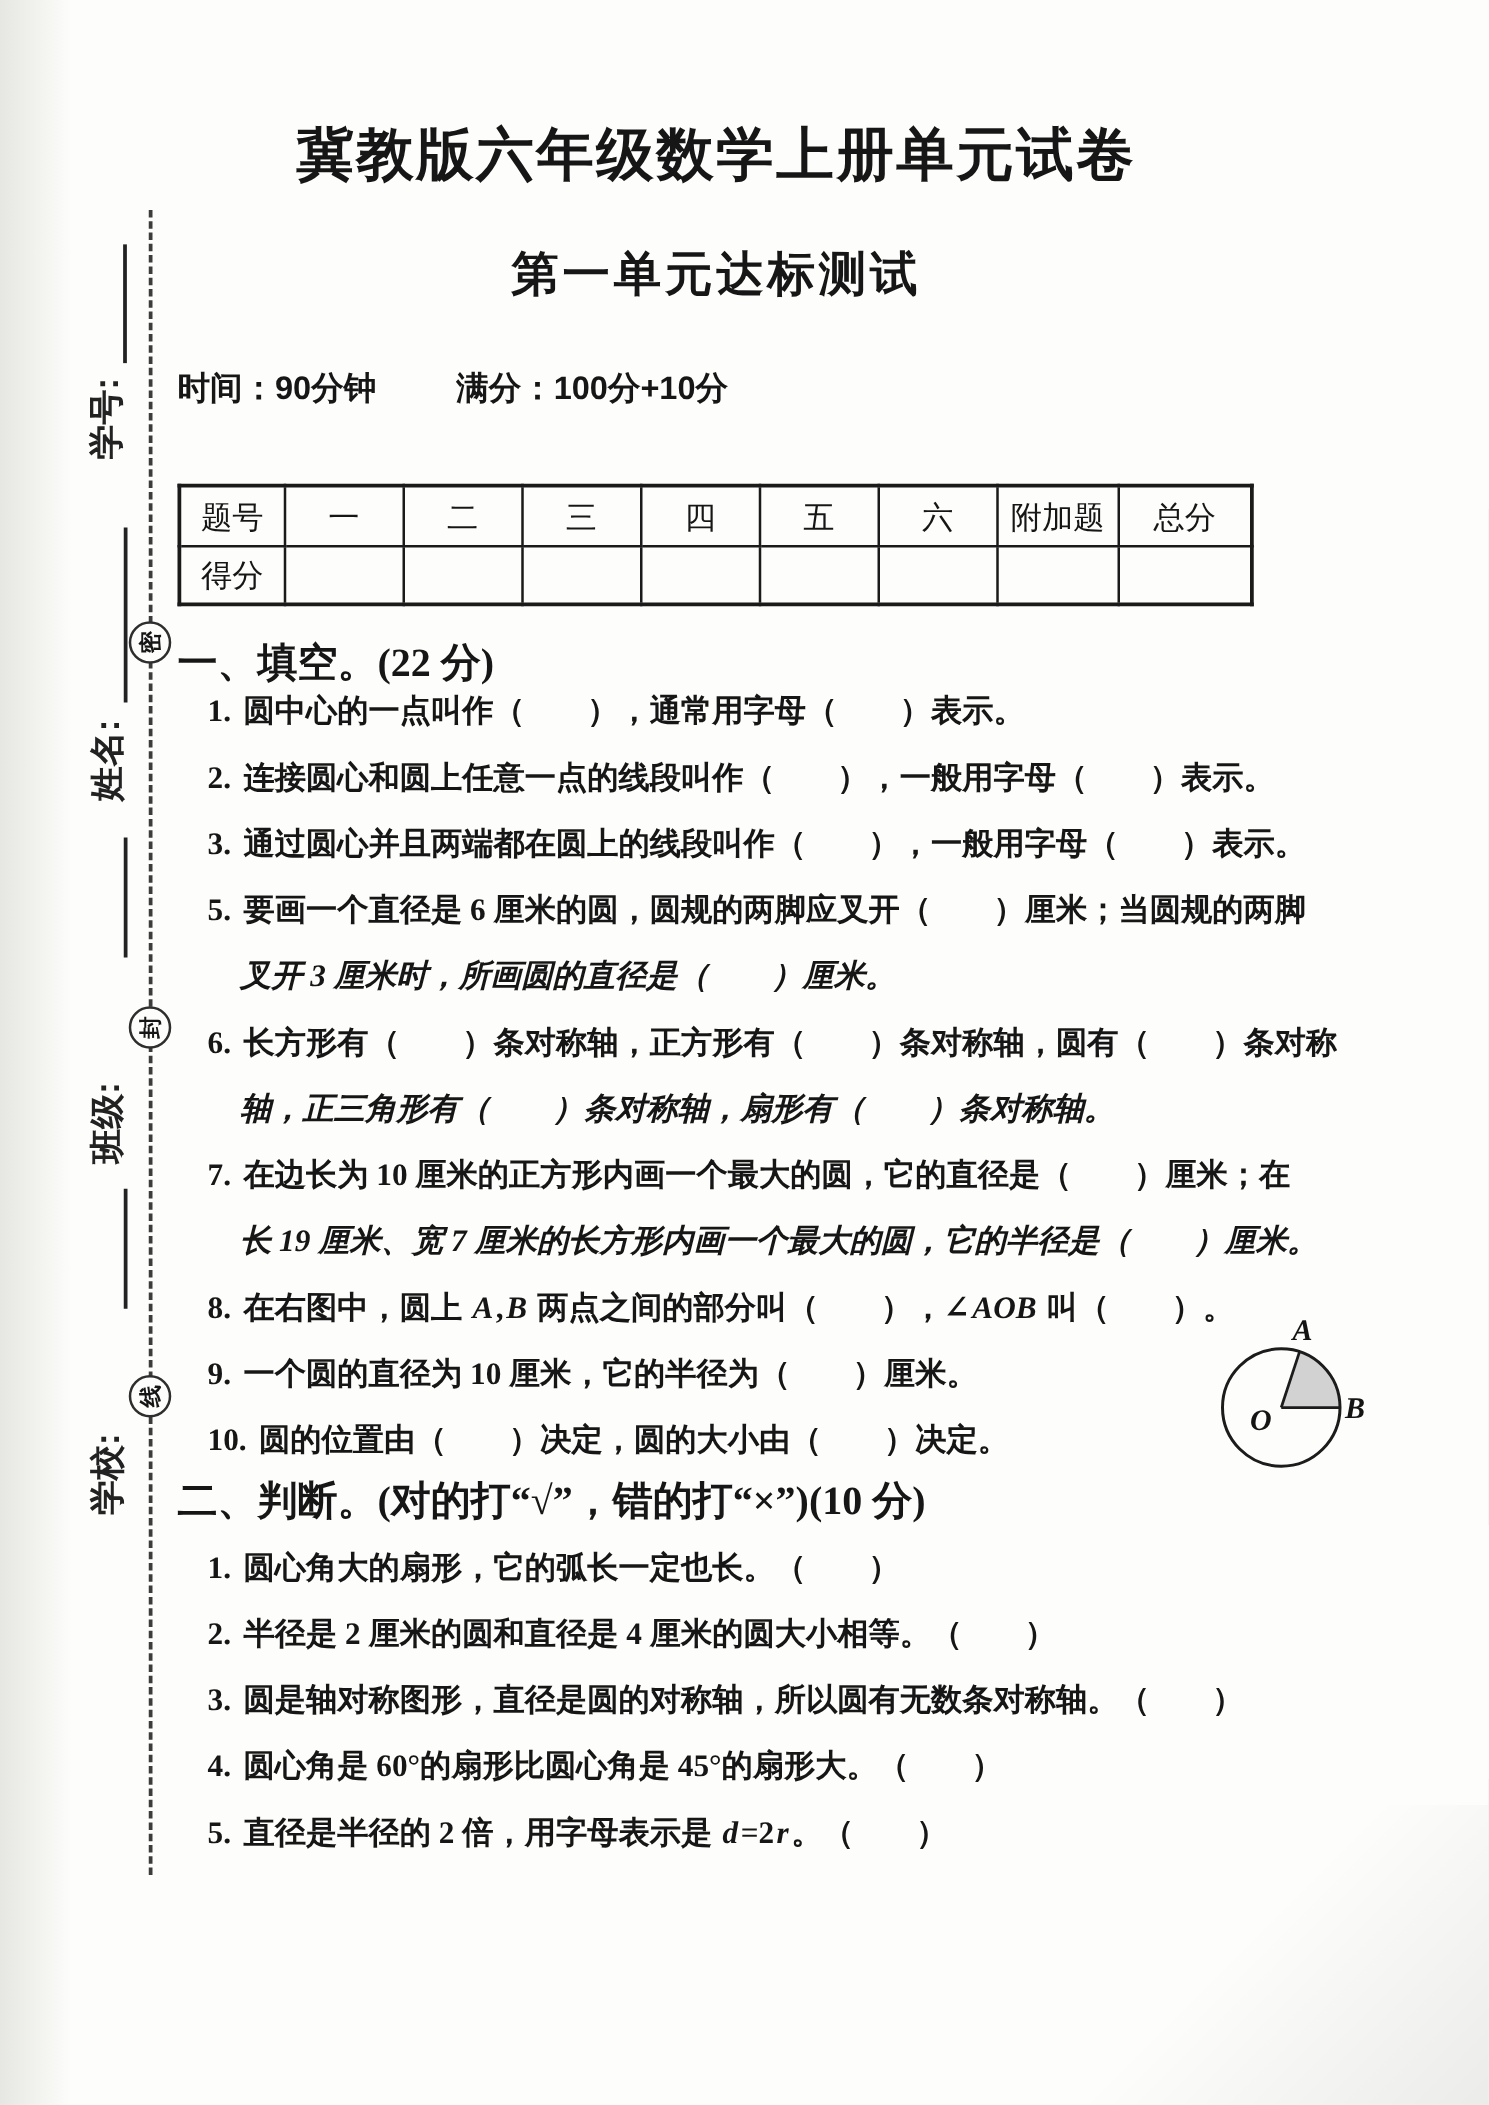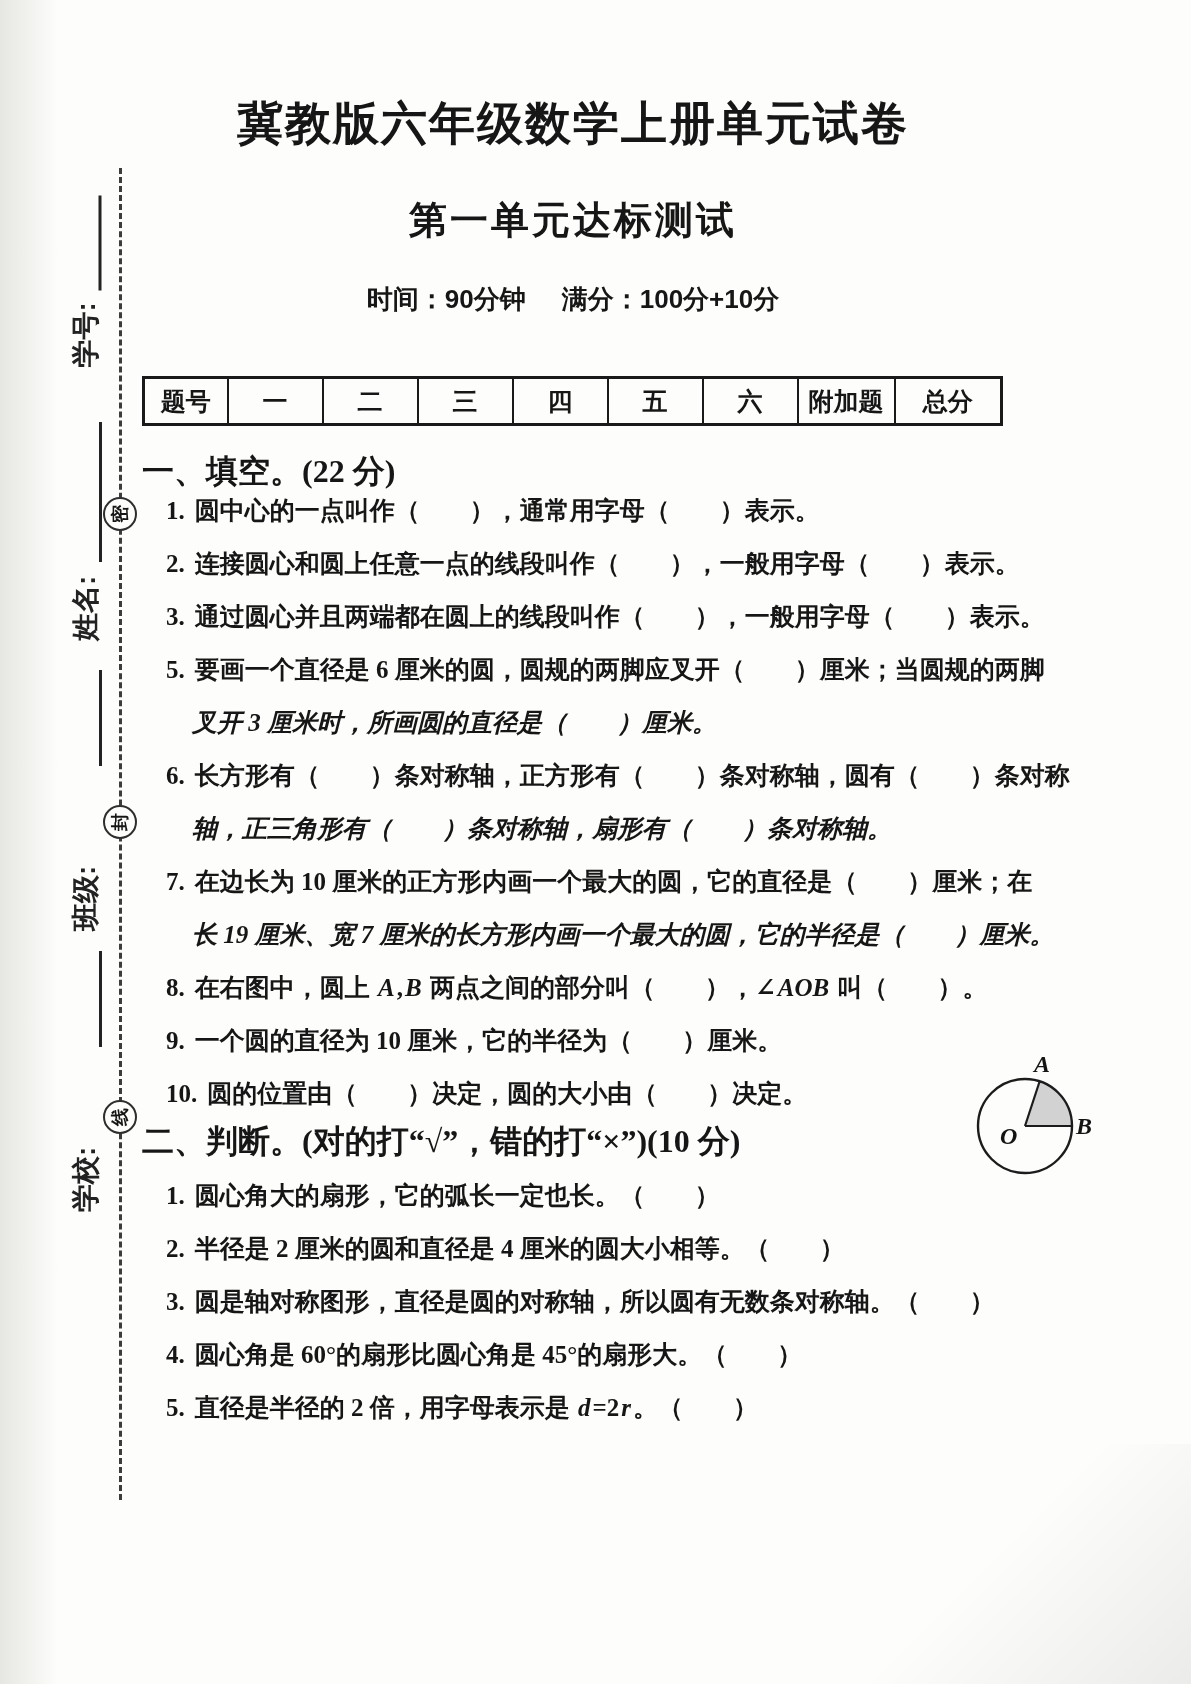--- a/index.html
+++ b/index.html
@@ -30,27 +30,27 @@
   .f2{width:230px;left:-29px;top:510px;} .f2 .blank{width:140px;margin-left:14px;}
   .f3{width:272px;left:-50px;top:779px;} .f3 .blank{width:96px;margin-left:100px;}
   .f4{width:272px;left:-50px;top:1060px;}.f4 .blank{width:96px;margin-left:100px;}
 
   
   #main{position:absolute;left:142px;top:95px;width:862px;}
   h1{margin:0;font:900 46px/56px "Liberation Sans","DejaVu Sans",sans-serif;
      text-align:center;letter-spacing:2px;}
   h2{margin:46px 0 0;font:800 38px/46px "Liberation Sans","DejaVu Sans",sans-serif;
      text-align:center;letter-spacing:3px;}
-  .info{margin-top:41px;display:flex;justify-content:center;gap:36px;
+  .info{margin-top:52px;display:flex;gap:64px;
      font:700 26px/30px "Liberation Sans","DejaVu Sans",sans-serif;}
 
   #score-table{margin-top:62px;border-collapse:collapse;table-layout:fixed;width:858px;
      border:3px solid #1a1a1a;font-family:"Liberation Sans","DejaVu Sans",sans-serif;}
   #score-table th,#score-table td{border:2px solid #1a1a1a;text-align:center;
-     font-size:25px;font-weight:700;padding:0;}
+     font-size:25px;font-weight:400;padding:0;}
   #score-table tr:first-child th{height:46px;}
   #score-table tr:last-child th,#score-table tr:last-child td{height:44px;}
 
   .sec-heading{margin:30px 0 10px;font-size:32px;font-weight:700;line-height:30px;}
   .sec2{margin:-6px 0 25px;}
 
   .fill-item{padding-left:24px;font-size:25px;font-weight:600;}
   .line{line-height:29px;margin-bottom:24px;white-space:nowrap;}
   .cont{padding-left:26px;font-style:italic;}
   .num{font-weight:700;margin-right:10px;}
@@ -121,20 +121,31 @@
             <th>题号</th>
             <th>一</th>
             <th>二</th>
             <th>三</th>
             <th>四</th>
             <th>五</th>
             <th>六</th>
             <th>附加题</th>
             <th>总分</th>
           </tr>
+        <tr id="st-score">
+            <th>得分</th>
+            <td></td>
+            <td></td>
+            <td></td>
+            <td></td>
+            <td></td>
+            <td></td>
+            <td></td>
+            <td></td>
+          </tr>
       </tbody>
     </table>
 
     <div class="sec-heading">一、填空。(22 分)</div>
     <div id="fill-items">
         <div class="fill-item">
           <div class="line"><span class="num">1.</span><span>圆中心的一点叫作（　　），通常用字母（　　）表示。</span></div>
         </div>
         <div class="fill-item">
           <div class="line"><span class="num">2.</span><span>连接圆心和圆上任意一点的线段叫作（　　），一般用字母（　　）表示。</span></div>

